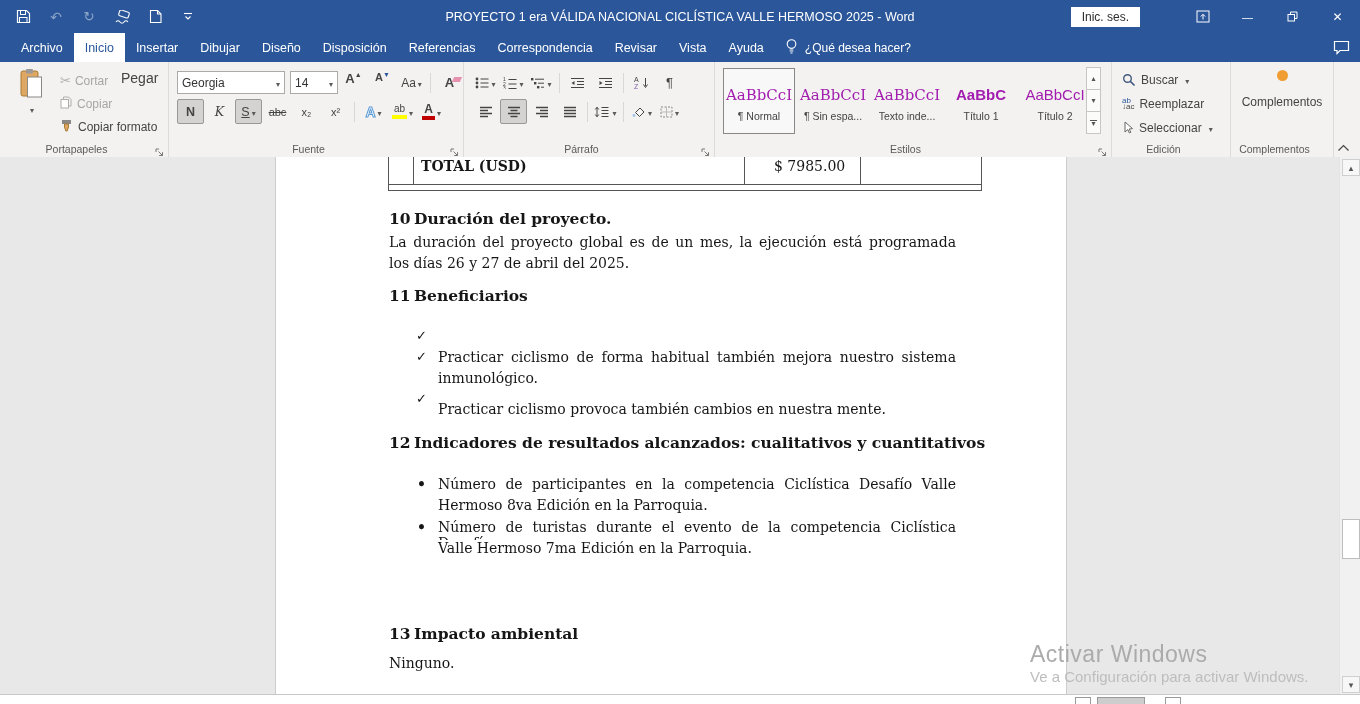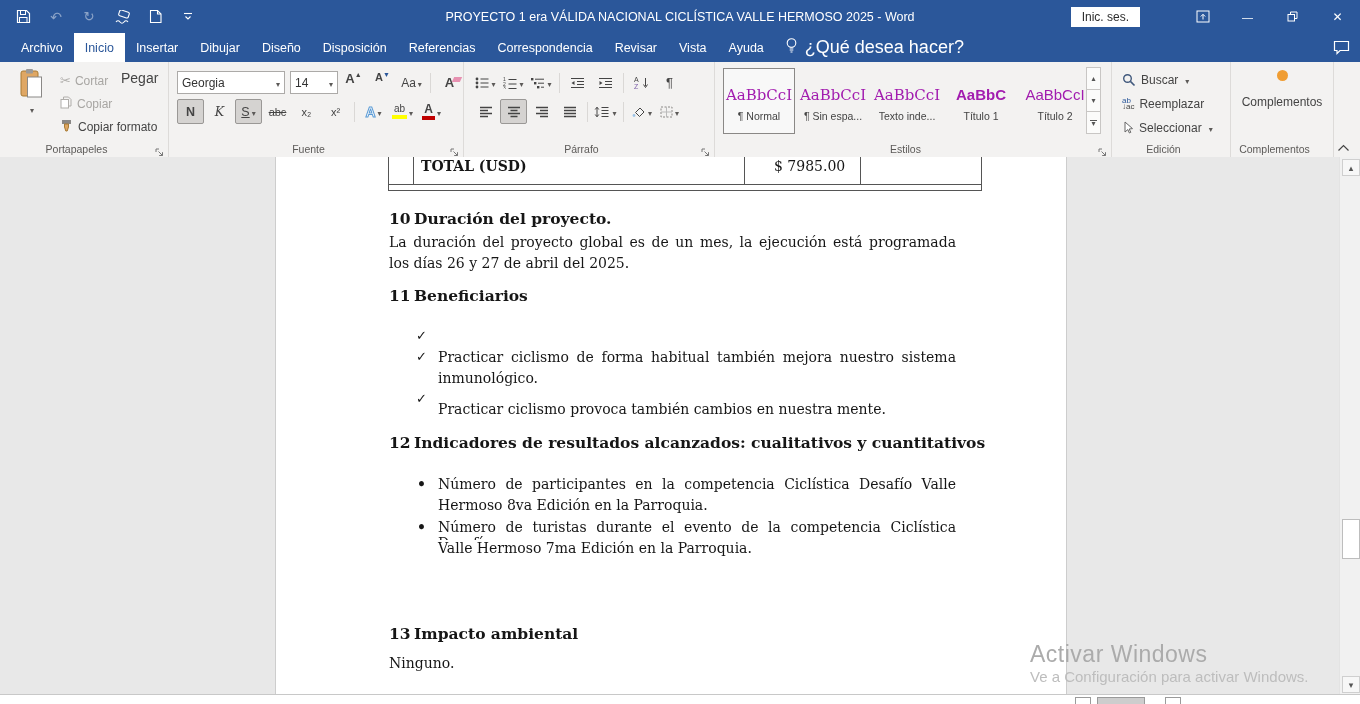--- a/index.html
+++ b/index.html
@@ -14,21 +14,21 @@
   .doc-title{position:absolute;left:250px;right:250px;top:0;height:33px;display:flex;align-items:center;justify-content:center;font-size:12.5px;color:#fff;white-space:nowrap;}
   .tb-right{position:absolute;right:0;top:0;height:33px;display:flex;align-items:center;}
   .signin{background:#fff;color:#2d2d2d;font-size:12px;padding:3px 11px;margin-right:40px;}
   .wbtn{width:45px;height:33px;display:flex;align-items:center;justify-content:center;color:#fff;font-size:13px;}
   .ic-min::after{content:"\2014";font-size:11px;}
   .ic-close::after{content:"\2715";font-size:12px;}
   
   .tabrow{position:absolute;left:0;top:33px;width:1360px;height:29px;background:#2b579a;display:flex;align-items:stretch;padding-left:10px;}
   .tab{display:flex;align-items:center;padding:0 11px;font-size:12.5px;color:#fff;white-space:nowrap;}
   .tab.active{background:#fff;color:#2b579a;}
-  .tellme{display:flex;align-items:center;gap:7px;padding:0 10px;color:#fff;font-size:18px;}
+  .tellme{display:flex;align-items:center;gap:7px;padding:0 10px;color:#fff;font-size:12px;}
   .comment-btn{position:absolute;right:10px;top:33px;height:29px;display:flex;align-items:center;}
   
   .ribbon{position:absolute;left:0;top:62px;width:1360px;height:95px;background:#f3f2f1;border-bottom:1px solid #d2d0ce;display:flex;}
   .rgroup{position:relative;border-right:1px solid #dddbd9;height:100%;flex:none;}
   .glabel{position:absolute;bottom:2px;left:0;right:15px;text-align:center;font-size:10.5px;color:#5c5a58;}
   .launcher{position:absolute;right:3px;bottom:3px;width:10px;height:10px;}
   .row1{position:absolute;left:8px;top:8px;display:flex;align-items:center;gap:2px;}
   .row2{position:absolute;left:8px;top:37px;display:flex;align-items:center;gap:2px;}
   .rbtn{min-width:23px;height:23px;display:flex;align-items:center;justify-content:center;color:#444;font-size:12.5px;border:1px solid transparent;border-radius:2px;padding:0 1px;}
   .rbtn.on{background:#d5d3d1;border-color:#9a9896;}

